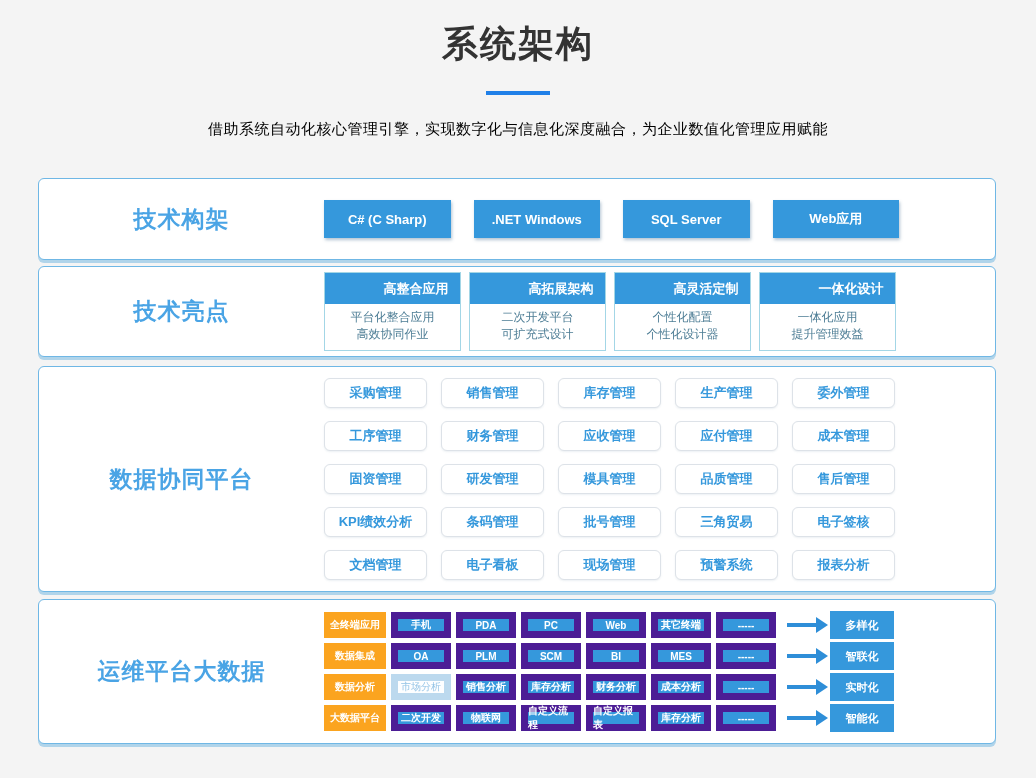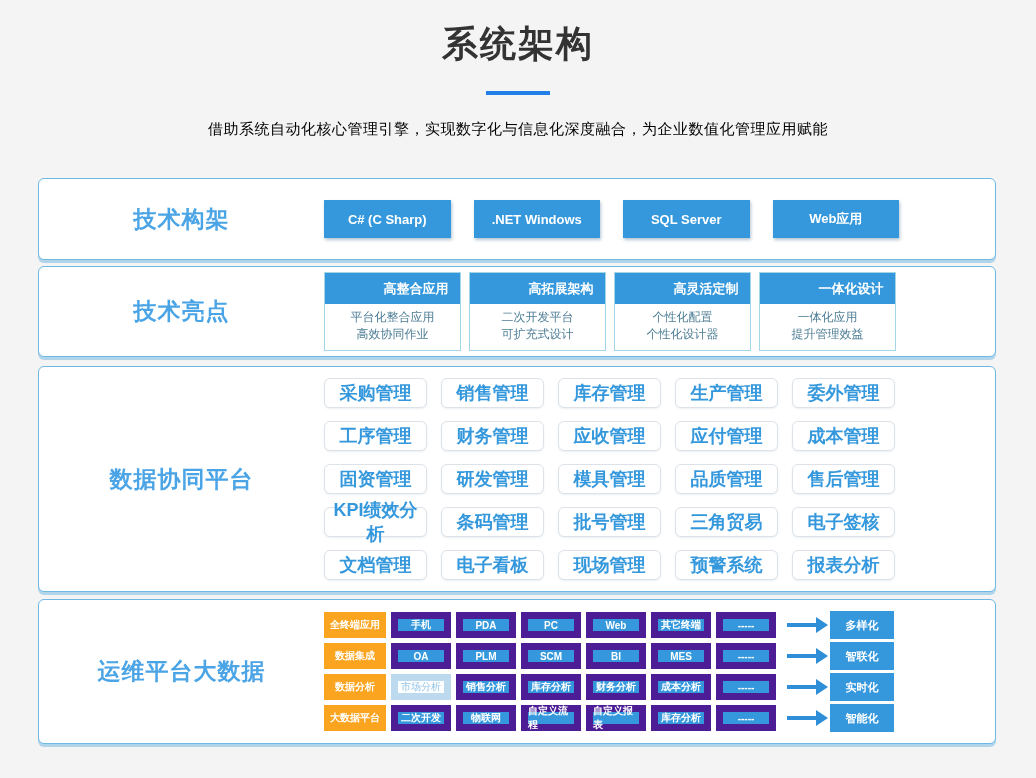--- a/index.html
+++ b/index.html
@@ -37,21 +37,21 @@
   .cards-row { display:flex; gap:8px; }
   .hl-card { width:137px; background:#fff; border:1px solid #a3d6e6; }
   .hl-card-title { height:31px; background:#3598dc; color:#fff; font-size:13px; font-weight:700;
                    display:flex; align-items:center; justify-content:center;padding-left:47px; }
   .hl-card-body { padding:5px 0 7px; text-align:center; }
   .hl-line { font-size:12px; color:#4d7d95; line-height:17px; }
 
   
   .modules-grid { display:flex; flex-wrap:wrap; gap:13px 14px; }
   .module-pill { width:103px; height:30px; background:#fff; border:1px solid #dde2e8; border-radius:6px;
-                 font-family:inherit; color:#3598dc; font-size:18px; font-weight:700;
+                 font-family:inherit; color:#3598dc; font-size:13px; font-weight:700;
                  display:flex; align-items:center; justify-content:center;
                  box-shadow:0 1px 2px rgba(100,130,160,0.12); cursor:pointer; }
 
   
   .bigdata-rows { display:flex; flex-direction:column; gap:4px; }
   .bd-row { display:flex; align-items:center; gap:5px; height:27px; }
   .bd-label { width:62px; height:26px; background:#fba41f; color:#fff; font-size:10px; font-weight:700;
               display:flex; align-items:center; justify-content:center; flex:none; }
   .bd-item { width:60px; height:26px; background:#3598dc; border:7px solid #4c1d95; color:#fff;
              font-size:10px; font-weight:700; display:flex; align-items:center; justify-content:center; flex:none; }

